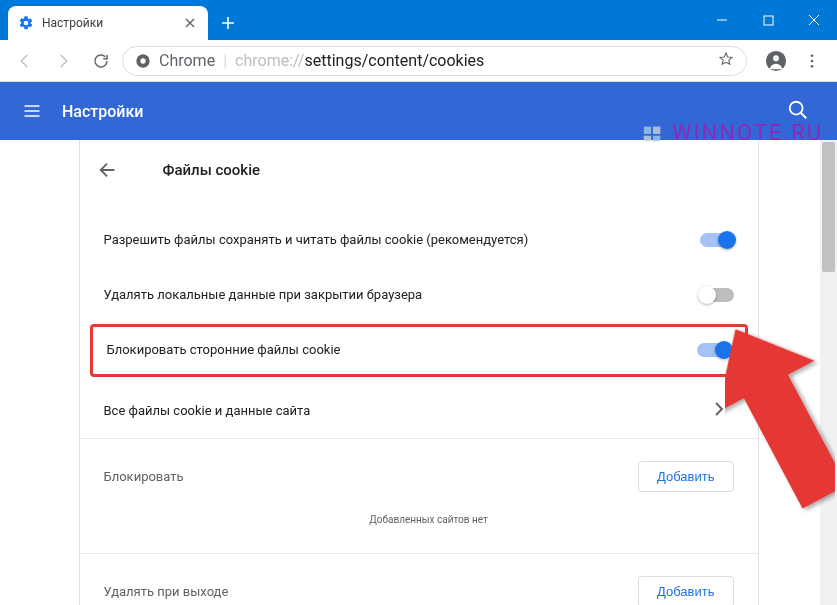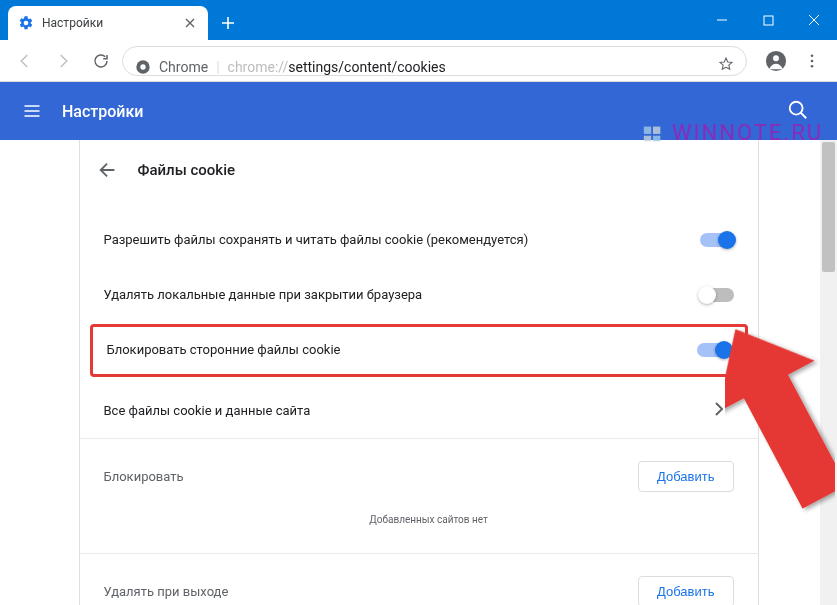--- a/index.html
+++ b/index.html
@@ -66,23 +66,23 @@
   }
   .nav-btn {
     width:34px;height:34px;display:flex;align-items:center;justify-content:center;
     color:#5f6368;border-radius:50%;cursor:pointer;
   }
   .nav-btn.disabled{color:#bdc1c6;cursor:default;}
   .addr-field {
     flex:1; height:30px;
     border:1px solid #dadce0;
     border-radius:15px;
-    display:flex;align-items:flex-end;
+    display:flex;align-items:center;
     padding:0 12px;
-    font-size:14px;
+    font-size:16px;
     gap:8px;
   }
   .addr-field .chrome-icon{
     width:16px;height:16px;display:flex;align-items:center;justify-content:center;
   }
   .addr-label{color:#5f6368;}
   .addr-url{color:#bdbdbd;}
   .addr-url .dark{color:#202124;}
   .right-icons{display:flex;gap:2px;margin-left:8px;}
   
@@ -130,21 +130,21 @@
     border-right:1px solid #e0e0e0;
     min-height:100%;
     position:relative;
   }
   .card-header{
     display:flex;align-items:center;
     padding:18px 20px 14px 16px;
     gap:18px;
   }
   .back-arrow{width:24px;height:24px;display:flex;align-items:center;justify-content:center;color:#5f6368;cursor:pointer;}
-  .card-title{font-size:15px;font-weight:500;color:#202124;}
+  .card-title{font-size:15px;font-weight:500;color:#202124;margin-left:25px;}
   .setting-row{
     padding:18px 24px 18px 24px;
     display:flex;align-items:center;
     border-top:1px solid transparent;
     gap:12px;
   }
   .setting-row.first{padding-top:34px;}
   .row-text{flex:1;}
   .row-label{font-size:13px;color:#202124;line-height:1.4;}
   .row-sub{font-size:13px;color:#5f6368;margin-top:2px;}

